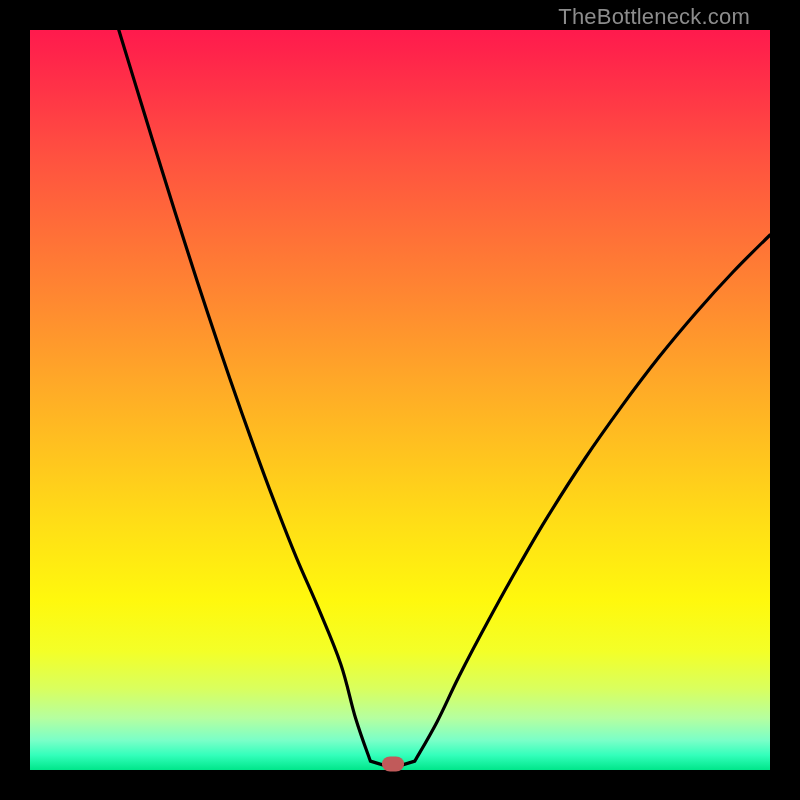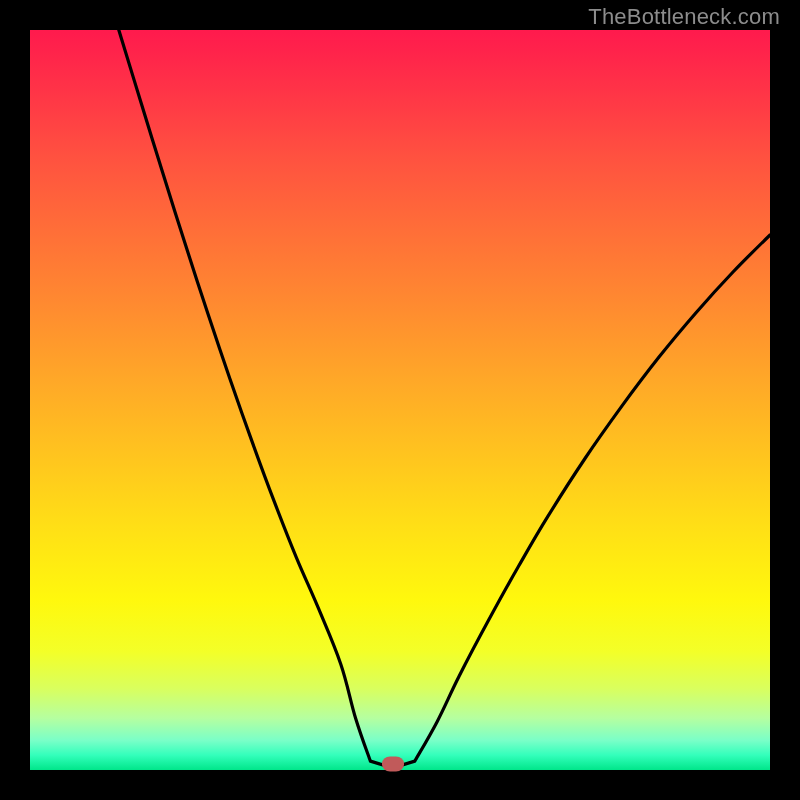--- a/index.html
+++ b/index.html
@@ -37,21 +37,21 @@
       #d9ff5e 89%,
       #b5ffa0 93%,
       #7affc8 96%,
       #33ffbb 98%,
       #00e68a 100%);
     overflow: visible;
   }
   .watermark {
     position: absolute;
     top: 4px;
-    right: 20px;
+    right: 50px;
     color: #8c8c8c;
     font-size: 22px;
     font-weight: 500;
     letter-spacing: 0.2px;
     user-select: none;
   }
   svg.curve {
     position: absolute;
     left: 0;
     top: 0;

